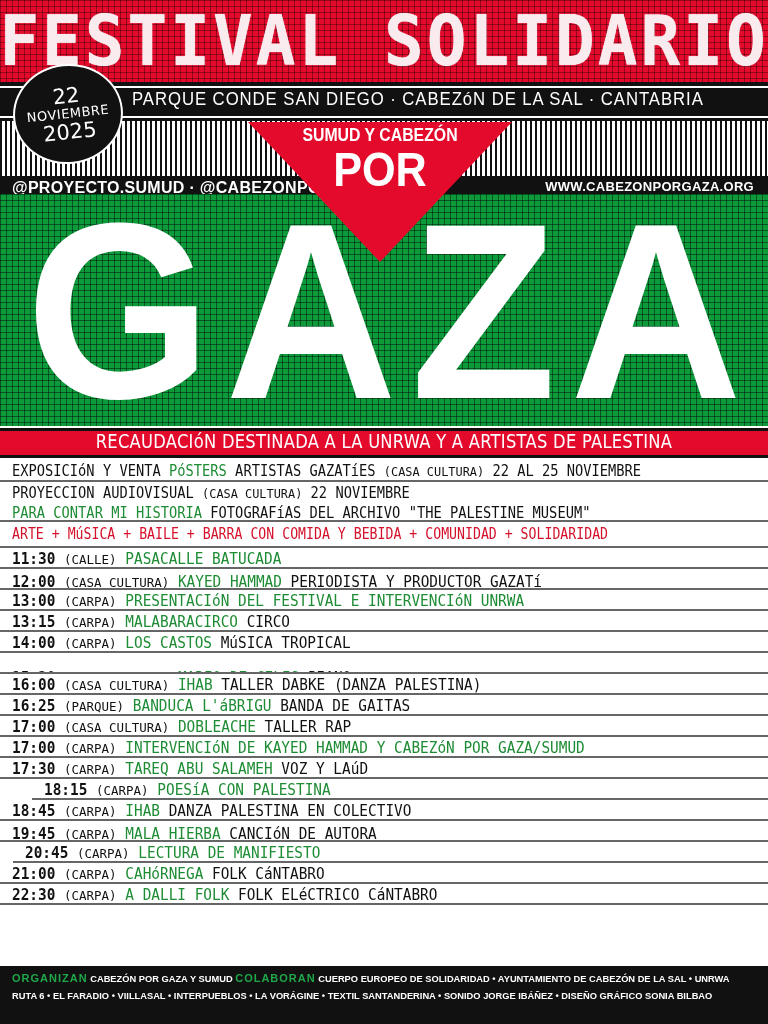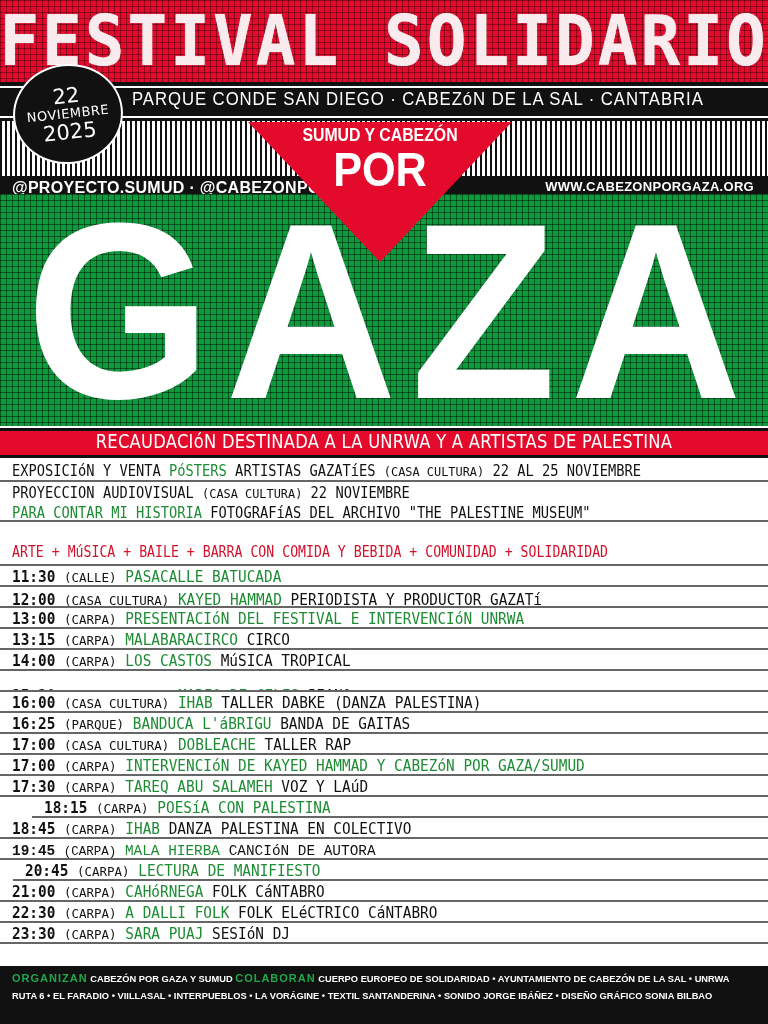--- a/index.html
+++ b/index.html
@@ -202,43 +202,42 @@
     </span>
   </div>
   <div class="row" style="height:40px; padding-top:2px;">
     <div><span class="inner" style="transform:scaleX(0.915);">
       <span>PROYECCION AUDIOVISUAL </span><span class="small-caps">(CASA CULTURA)</span><span> 22 NOVIEMBRE</span>
     </span></div>
     <div><span class="inner" style="transform:scaleX(0.915);">
       <span class="green">PARA CONTAR MI HISTORIA</span><span> FOTOGRAFíAS DEL ARCHIVO "THE PALESTINE MUSEUM"</span>
     </span></div>
   </div>
-  <div class="row red" style="height:26px; padding-top:3px;margin-top:18px;">
+  <div class="row red" style="height:26px; padding-top:3px;">
     <span class="inner" style="transform:scaleX(0.88);">ARTE + MúSICA + BAILE + BARRA CON COMIDA Y BEBIDA + COMUNIDAD + SOLIDARIDAD</span>
   </div>
 
   <div id="schedule">
       <div class="row sched-row" style="padding-top: 2px;"><span class="inner"><span style="font-weight: bold;">11:30</span> <span class="small-caps">(CALLE)</span> <span class="green">PASACALLE BATUCADA</span> <span></span></span></div>
       <div class="row sched-row" style="padding-top: 4px;"><span class="inner"><span style="font-weight: bold;">12:00</span> <span class="small-caps">(CASA CULTURA)</span> <span class="green">KAYED HAMMAD</span> <span>PERIODISTA Y PRODUCTOR GAZATí</span></span></div>
       <div class="row sched-row" style="padding-top: 2px;"><span class="inner"><span style="font-weight: bold;">13:00</span> <span class="small-caps">(CARPA)</span> <span class="green">PRESENTACIóN DEL FESTIVAL E INTERVENCIóN UNRWA</span> <span></span></span></div>
       <div class="row sched-row" style="padding-top: 2px;"><span class="inner"><span style="font-weight: bold;">13:15</span> <span class="small-caps">(CARPA)</span> <span class="green">MALABARACIRCO</span> <span>CIRCO</span></span></div>
       <div class="row sched-row" style="padding-top: 2px;"><span class="inner"><span style="font-weight: bold;">14:00</span> <span class="small-caps">(CARPA)</span> <span class="green">LOS CASTOS</span> <span>MúSICA TROPICAL</span></span></div>
       <div class="row sched-row" style="padding-top: 16px;"><span class="inner"><span style="font-weight: bold;">15:20</span> <span class="small-caps">(CASA CULTURA)</span> <span class="green">MARIO DE CELIS</span> <span>PIANO</span></span></div>
       <div class="row sched-row" style="padding-top: 2px;"><span class="inner"><span style="font-weight: bold;">16:00</span> <span class="small-caps">(CASA CULTURA)</span> <span class="green">IHAB</span> <span>TALLER DABKE (DANZA PALESTINA)</span></span></div>
       <div class="row sched-row" style="padding-top: 2px;"><span class="inner"><span style="font-weight: bold;">16:25</span> <span class="small-caps">(PARQUE)</span> <span class="green">BANDUCA L'áBRIGU</span> <span>BANDA DE GAITAS</span></span></div>
       <div class="row sched-row" style="padding-top: 2px;"><span class="inner"><span style="font-weight: bold;">17:00</span> <span class="small-caps">(CASA CULTURA)</span> <span class="green">DOBLEACHE</span> <span>TALLER RAP</span></span></div>
       <div class="row sched-row" style="padding-top: 2px;"><span class="inner"><span style="font-weight: bold;">17:00</span> <span class="small-caps">(CARPA)</span> <span class="green">INTERVENCIóN DE KAYED HAMMAD Y CABEZóN POR GAZA/SUMUD</span> <span></span></span></div>
       <div class="row sched-row" style="padding-top: 2px;"><span class="inner"><span style="font-weight: bold;">17:30</span> <span class="small-caps">(CARPA)</span> <span class="green">TAREQ ABU SALAMEH</span> <span>VOZ Y LAúD</span></span></div>
       <div class="row sched-row" style="padding-top: 2px; margin-left: 32px;"><span class="inner"><span style="font-weight: bold;">18:15</span> <span class="small-caps">(CARPA)</span> <span class="green">POESíA CON PALESTINA</span> <span></span></span></div>
       <div class="row sched-row" style="padding-top: 2px;"><span class="inner"><span style="font-weight: bold;">18:45</span> <span class="small-caps">(CARPA)</span> <span class="green">IHAB</span> <span>DANZA PALESTINA EN COLECTIVO</span></span></div>
-      <div class="row sched-row" style="padding-top: 4px; font-family: Liberation Mono, monospace;"><span class="inner"><span style="font-weight: bold;">19:45</span> <span class="small-caps">(CARPA)</span> <span class="green">MALA HIERBA</span> <span>CANCIóN DE AUTORA</span></span></div>
+      <div class="row sched-row" style="padding-top: 4px;"><span class="inner"><span style="font-weight: bold;">19:45</span> <span class="small-caps">(CARPA)</span> <span class="green">MALA HIERBA</span> <span>CANCIóN DE AUTORA</span></span></div>
       <div class="row sched-row" style="padding-top: 2px; margin-left: 13px;"><span class="inner"><span style="font-weight: bold;">20:45</span> <span class="small-caps">(CARPA)</span> <span class="green">LECTURA DE MANIFIESTO</span> <span></span></span></div>
       <div class="row sched-row" style="padding-top: 2px;"><span class="inner"><span style="font-weight: bold;">21:00</span> <span class="small-caps">(CARPA)</span> <span class="green">CAHóRNEGA</span> <span>FOLK CáNTABRO</span></span></div>
       <div class="row sched-row" style="padding-top: 2px;"><span class="inner"><span style="font-weight: bold;">22:30</span> <span class="small-caps">(CARPA)</span> <span class="green">A DALLI FOLK</span> <span>FOLK ELéCTRICO CáNTABRO</span></span></div>
-      <div class="row sched-row" style="padding-top: 2px;"><span class="inner"><span style="font-weight: bold;">23:30</span> <span class="small-caps">(CARPA)</span> <span class="green">SARA PUAJ</span> <span>SESIóN DJ</span></span></div>
     </div>
 </div>
 
 <div class="footer">
   <div>
     <span class="fgreen">ORGANIZAN</span>
     <span>CABEZÓN POR GAZA Y SUMUD</span>
     <span class="fgreen">COLABORAN</span>
     <span>CUERPO EUROPEO DE SOLIDARIDAD • AYUNTAMIENTO DE CABEZÓN DE LA SAL • UNRWA</span>
   </div>

